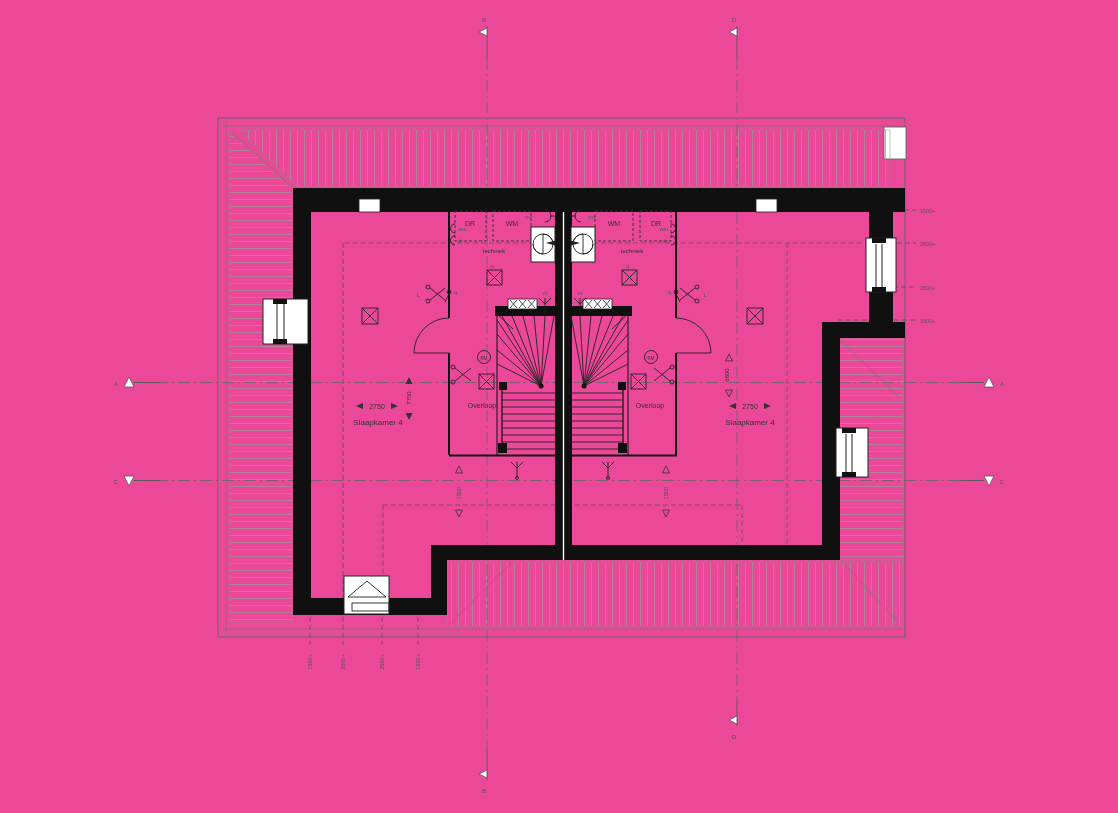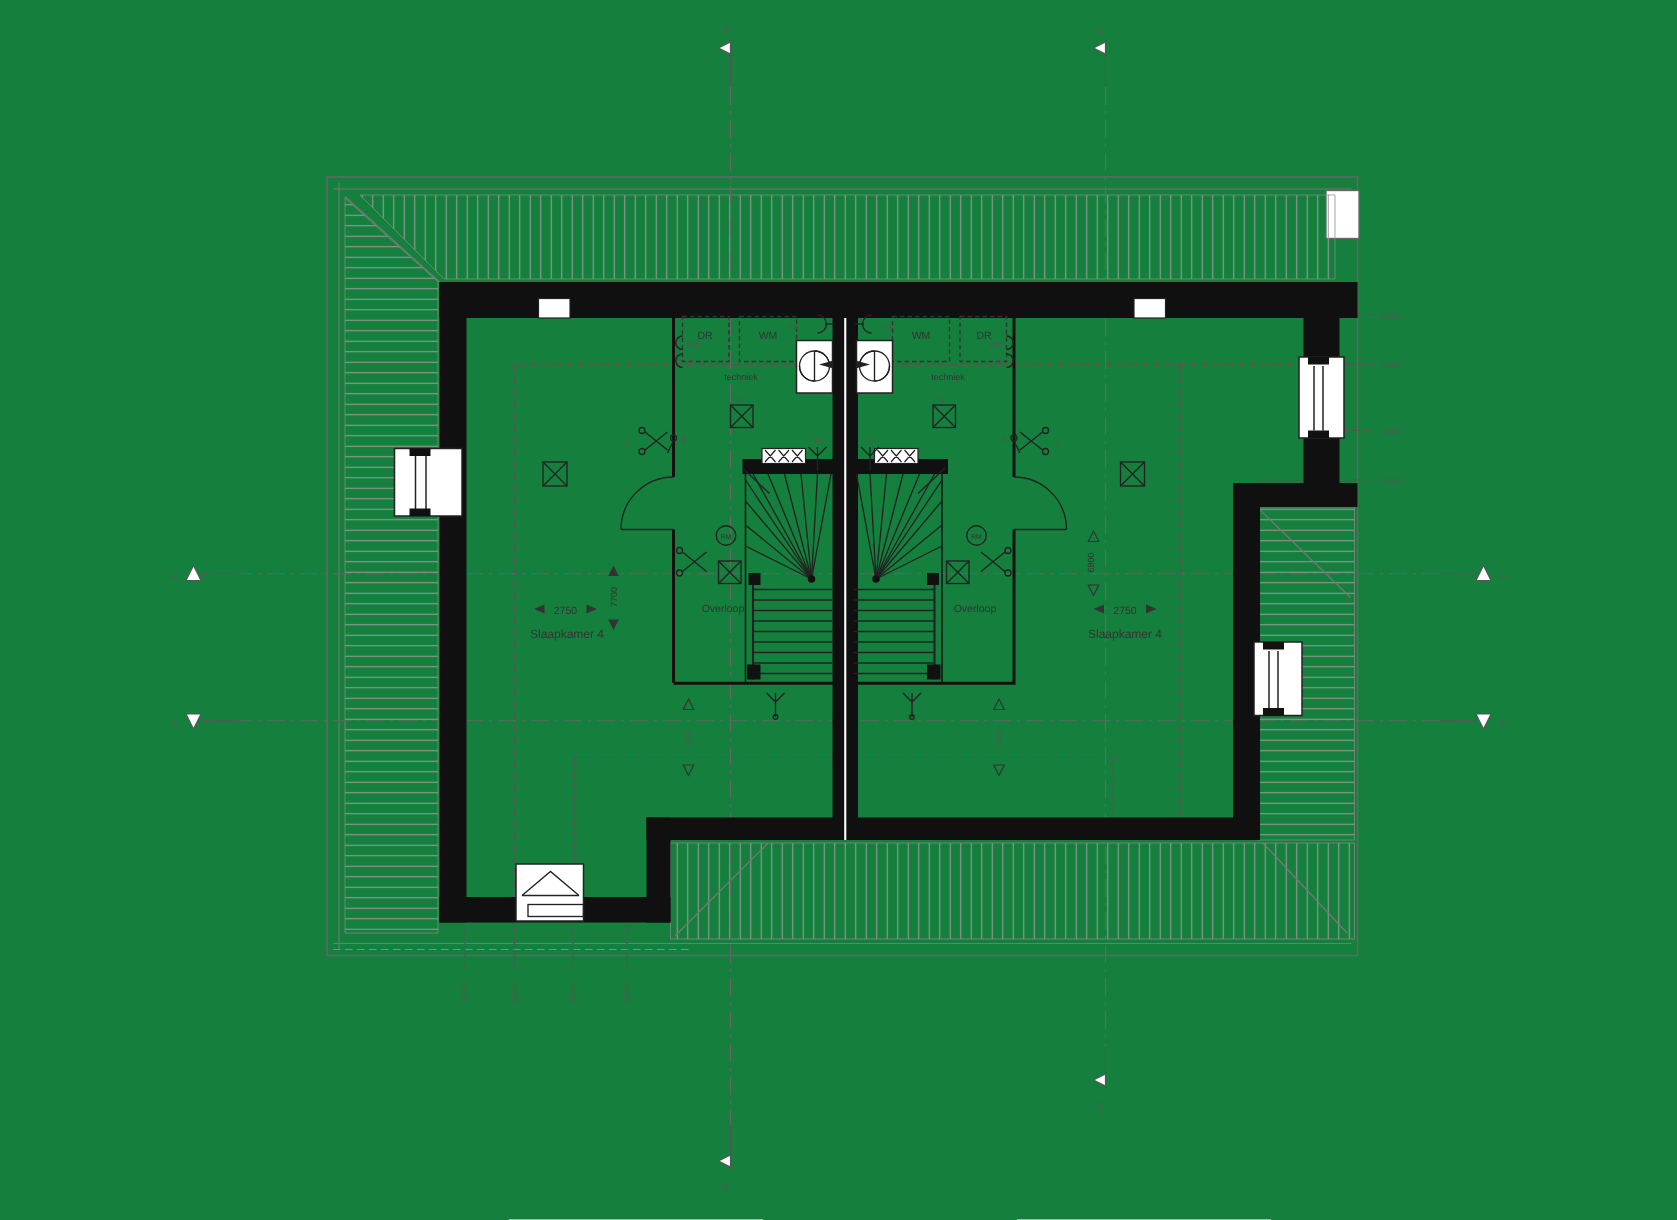--- a/index.html
+++ b/index.html
@@ -1,16 +1,16 @@
 <!DOCTYPE html>
 <html><head>
 <meta charset="utf-8">
 <style>
   html,body{margin:0;padding:0;background:#fff;}
-  #stage{position:relative;width:1118px;height:813px;background:#15803d;overflow:hidden;
+  #stage{position:relative;width:1118px;height:813px;background:#ec4899;overflow:hidden;
          font-family:"Liberation Sans", sans-serif;}
   svg{position:absolute;left:0;top:0;}
   text{fill:#333;font-family:"Liberation Sans", sans-serif;}
   .lbl{font-size:8px;}
   .lbl7{font-size:7px;}
   .lbl6{font-size:6px;}
   .lbl5{font-size:5.5px;fill:#555;}
   .grid-letter{font-size:6px;fill:#555;}
 </style>
 </head>

